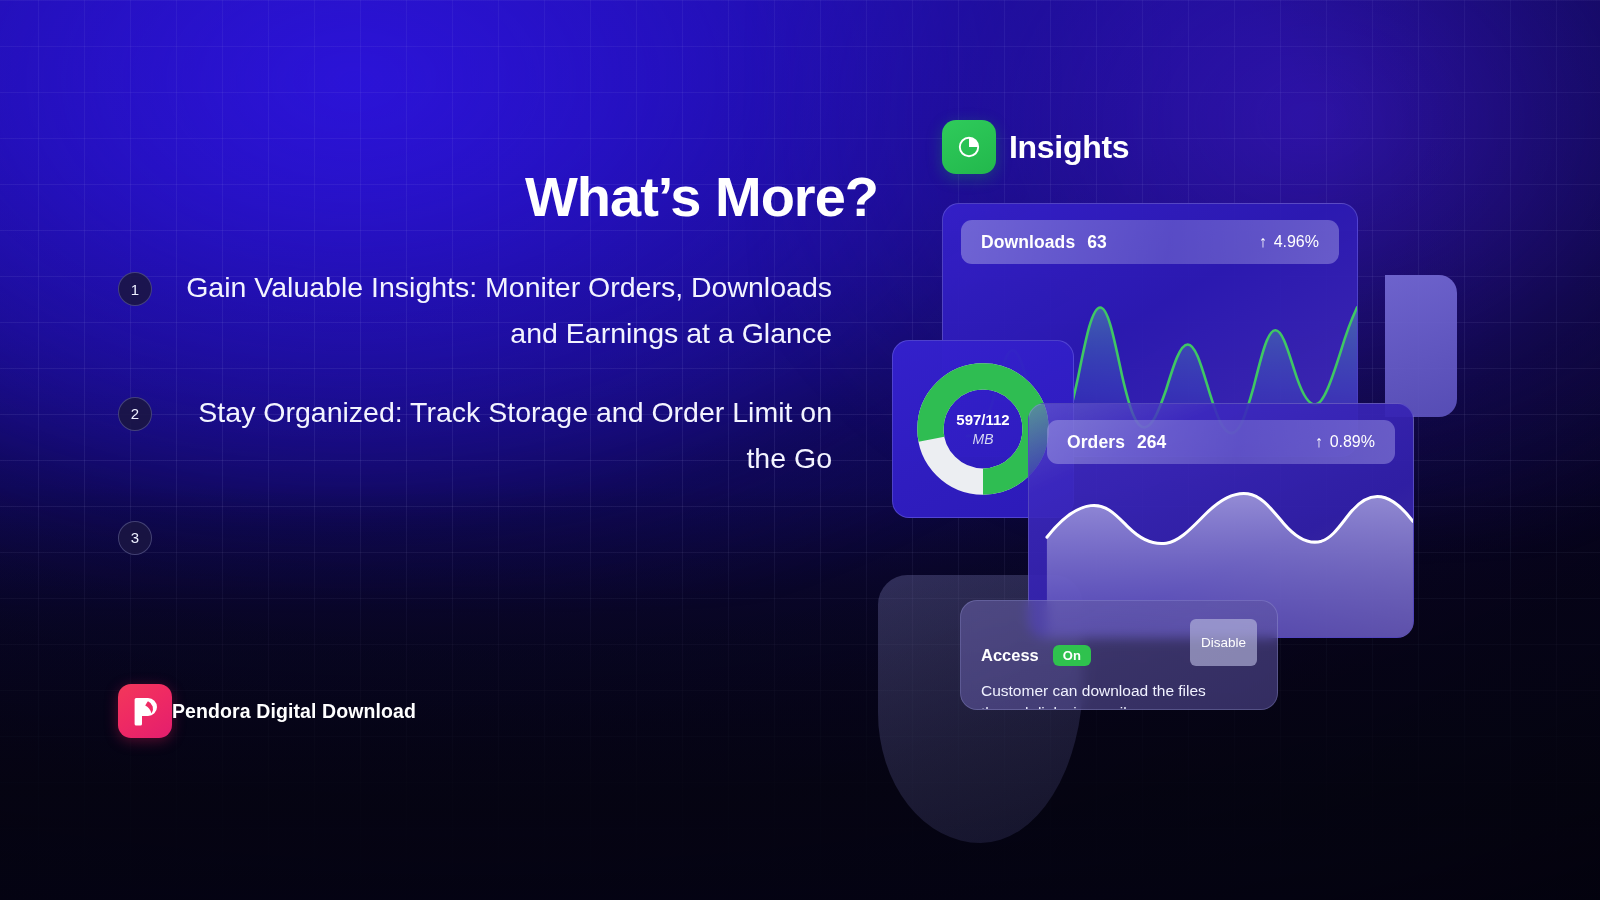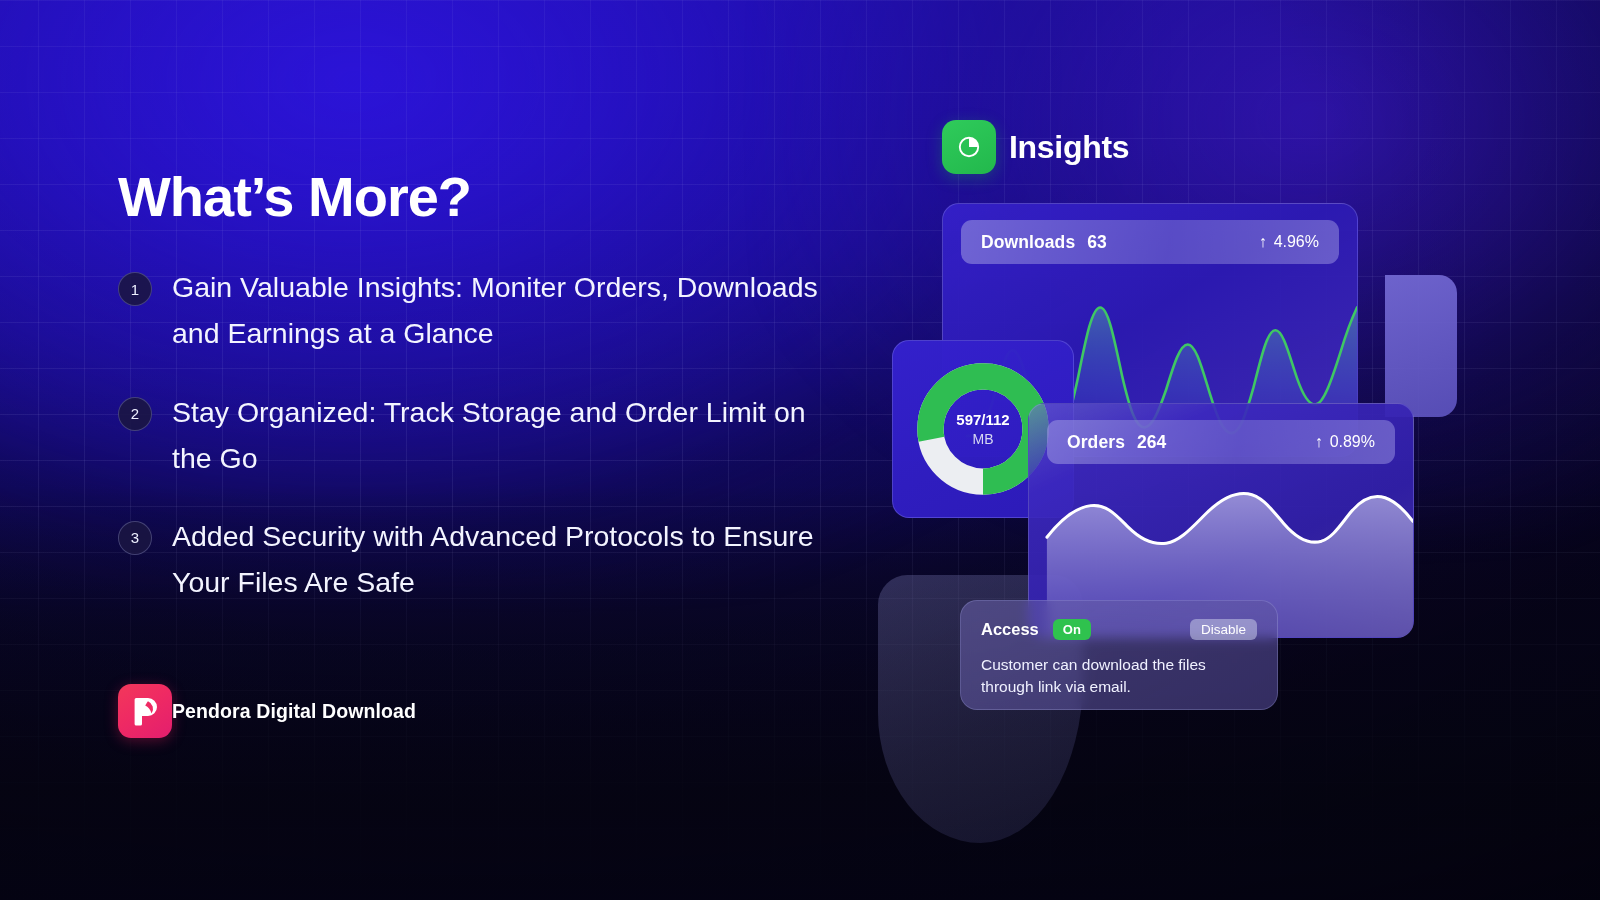--- a/index.html
+++ b/index.html
@@ -44,21 +44,21 @@
   .bg-grid-dim {
     position:absolute; left:0; right:0; top:0; height:56%;
     background:linear-gradient(180deg, rgba(30,14,170,0.30) 0%, rgba(20,10,120,0.12) 60%, rgba(0,0,0,0) 100%);
   }
   .bg-vignette {
     position:absolute; inset:0;
     background:radial-gradient(130% 110% at 30% 18%, rgba(0,0,0,0) 40%, rgba(0,0,0,0.34) 82%, rgba(0,0,0,0.55) 100%);
   }
 
   
-  #left-col { position:absolute; left:118px; top:168px; width:760px; }
+  #left-col { position:absolute; left:118px; top:168px; width:760px;text-align:right; }
   #headline {
     font-size:56px; font-weight:bold; color:#ffffff;
     letter-spacing:-1px; line-height:1.04; margin-bottom:38px;
   }
   .bullet-row { display:flex; align-items:flex-start; gap:20px; margin-bottom:32px; }
   .bullet-badge {
     flex:none; width:34px; height:34px; border-radius:50%;
     background:rgba(26,22,66,0.88);
     border:1px solid rgba(150,155,210,0.34);
     display:flex; align-items:center; justify-content:center;
@@ -147,33 +147,33 @@
   .chart-area svg { width:100%; height:100%; display:block; }
 
   
   #donut-wrap { position:absolute; inset:0; display:flex; align-items:center; justify-content:center; }
   #donut-wrap svg { width:146px; height:146px; }
   #donut-center {
     position:absolute; inset:0; display:flex; flex-direction:column;
     align-items:center; justify-content:center; gap:3px; pointer-events:none;
   }
   #donut-value { color:#ffffff; font-size:15px; font-weight:bold; }
-  #donut-unit { color:#d6d8f2; font-size:14px; }
+  #donut-unit { color:#d6d8f2; font-size:14px;font-style:italic; }
 
   
   .access-head { display:flex; align-items:flex-end; justify-content:space-between; padding:18px 20px 0 20px; }
   .access-head-left { display:flex; align-items:center; gap:14px; }
   #access-label { color:#ffffff; font-size:16.5px; font-weight:bold; }
   #access-state {
     background:#2fc24e; color:#ffffff; font-size:13px; font-weight:bold;
     padding:3px 10px; border-radius:6px;
   }
   #access-action {
     background:rgba(186,188,224,0.62); color:#ffffff; font-size:13.5px;
-    padding:3px 11px; border-radius:6px; border:none;
+    padding:16px 11px; border-radius:6px; border:none;
     font-family:"Liberation Sans", sans-serif; cursor:pointer;
   }
   #access-desc {
     padding:14px 22px 0 20px; color:#f0f1ff; font-size:15.5px; line-height:1.42;
   }
 </style>
 </head>
 <body>
 
 <div id="bg-root">
@@ -192,21 +192,20 @@
   <div class="bullet-row">
     <div class="bullet-badge">1</div>
     <div class="bullet-text">Gain Valuable Insights: Moniter Orders, Downloads and Earnings at a Glance</div>
   </div>
   <div class="bullet-row">
     <div class="bullet-badge">2</div>
     <div class="bullet-text">Stay Organized: Track Storage and Order Limit on the Go</div>
   </div>
   <div class="bullet-row">
     <div class="bullet-badge">3</div>
-    <div class="bullet-text">Added Security with Advanced Protocols to Ensure Your Files Are Safe</div>
   </div>
 </div>
 
 <div id="brand">
   <div id="brand-mark">
     <svg width="30" height="32" viewBox="0 0 30 32" aria-hidden="true">
       <path d="M5 3 h13 a9 9 0 0 1 0 18 h-6 v8 a1.6 1.6 0 0 1 -1.6 1.6 h-4.2 a1.6 1.6 0 0 1 -1.6 -1.6 v-24.4 a1.6 1.6 0 0 1 1.6 -1.6 z" fill="#ffffff"></path>
       <path d="M18 6.2 a8.4 8.4 0 0 1 3.6 12.4 c-1.2 -4.2 -3.4 -6.6 -6.4 -8 c1.2 -2.2 1.9 -3.5 2.8 -4.4 z" fill="#ef2a63"></path>
     </svg>
   </div>

